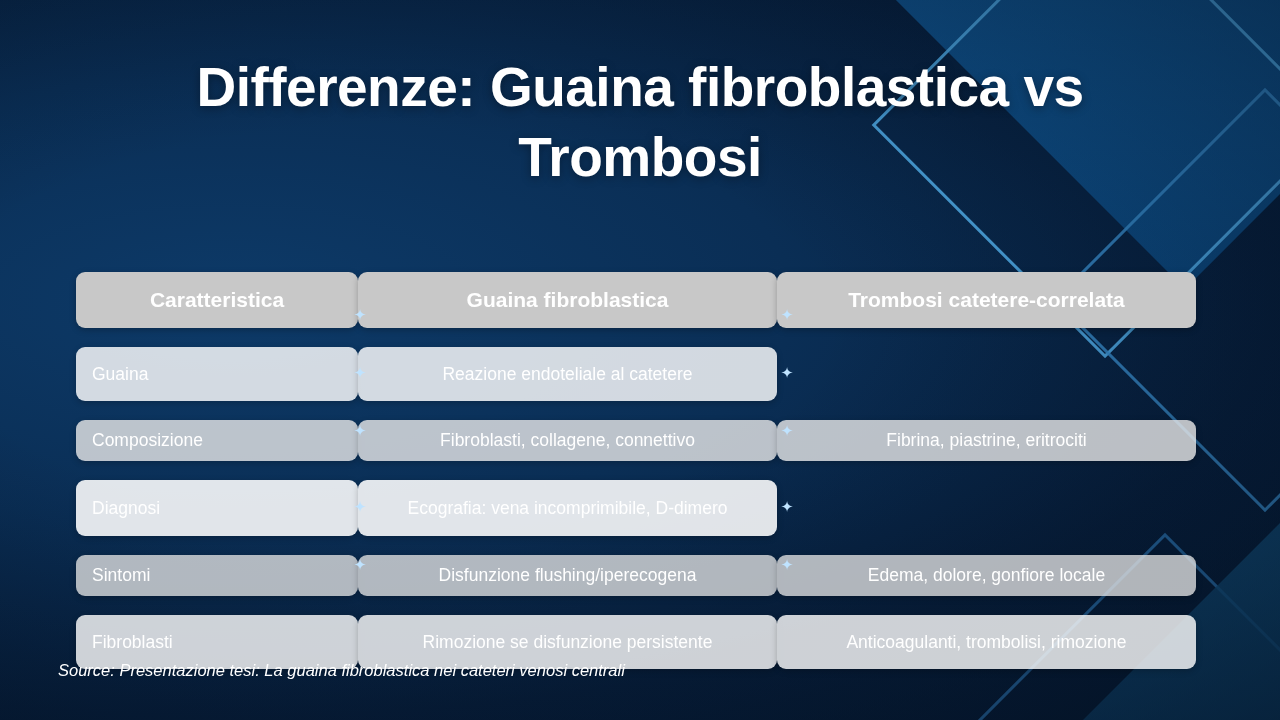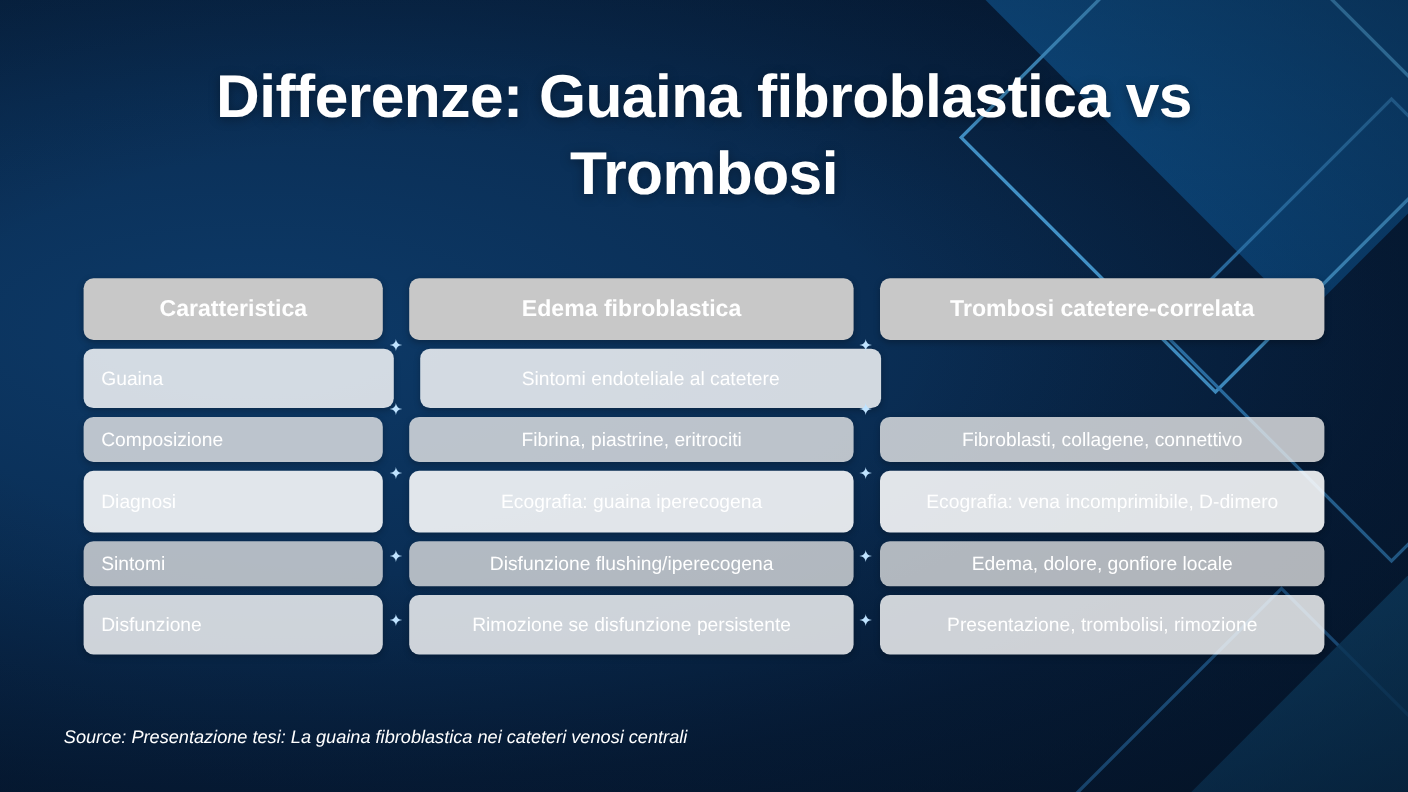--- a/index.html
+++ b/index.html
@@ -77,22 +77,23 @@
   }
 
   .table-wrap {
     position: absolute;
     top: 253px;
     left: 76px;
     width: 1128px;
   }
   .row {
     display: flex;
-    gap: 24px;
+    gap: 0;
     margin-bottom: 8px;
+    margin-top: 19px;
   }
   .cell {
     border-radius: 9px;
     display: flex;
     align-items: center;
     justify-content: center;
     text-align: center;
     padding: 6px 12px;
   }
   .col-0 { width: 282px; justify-content: flex-start; }
@@ -155,51 +156,50 @@
   <div class="deco deco-line-3"></div>
   <div class="deco deco-fill-2"></div>
   <div class="vignette"></div>
 
   <h1 class="title">Differenze: Guaina fibroblastica vs Trombosi</h1>
 
   <div class="table-wrap">
 
     <div class="row header">
       <div class="cell col-0">Caratteristica</div>
-      <div class="cell col-1">Edema fibroblastica</div>
+      <div class="cell col-1">Guaina fibroblastica</div>
       <div class="cell col-2">Trombosi catetere-correlata</div>
     </div>
 
     <div class="row body-row r0">
       <div class="cell col-0">Guaina</div>
-      <div class="cell col-1">Sintomi endoteliale al catetere</div>
+      <div class="cell col-1">Reazione endoteliale al catetere</div>
     </div>
 
     <div class="row body-row r1">
       <div class="cell col-0">Composizione</div>
+      <div class="cell col-1">Fibroblasti, collagene, connettivo</div>
       <div class="cell col-2">Fibrina, piastrine, eritrociti</div>
-      <div class="cell col-1">Fibroblasti, collagene, connettivo</div>
     </div>
 
     <div class="row body-row r2">
       <div class="cell col-0">Diagnosi</div>
-      <div class="cell col-1">Ecografia: guaina iperecogena</div>
       <div class="cell col-2">Ecografia: vena incomprimibile, D-dimero</div>
     </div>
 
     <div class="row body-row r3">
       <div class="cell col-0">Sintomi</div>
       <div class="cell col-1">Disfunzione flushing/iperecogena</div>
       <div class="cell col-2">Edema, dolore, gonfiore locale</div>
     </div>
 
     <div class="row body-row r4">
-      <div class="cell col-0">Disfunzione</div>
+      <div class="cell col-0">Fibroblasti</div>
       <div class="cell col-1">Rimozione se disfunzione persistente</div>
-      <div class="cell col-2">Presentazione, trombolisi, rimozione</div>
+      <div class="cell col-2">Anticoagulanti, trombolisi, rimozione</div>
     </div>
 
     <span class="sparkle" style="left:277px; top:55px;">✦</span>
     <span class="sparkle" style="left:704px; top:55px;">✦</span>
     <span class="sparkle" style="left:277px; top:113px;">✦</span>
     <span class="sparkle" style="left:704px; top:113px;">✦</span>
     <span class="sparkle" style="left:277px; top:171px;">✦</span>
     <span class="sparkle" style="left:704px; top:171px;">✦</span>
     <span class="sparkle" style="left:277px; top:247px;">✦</span>
     <span class="sparkle" style="left:704px; top:247px;">✦</span>

